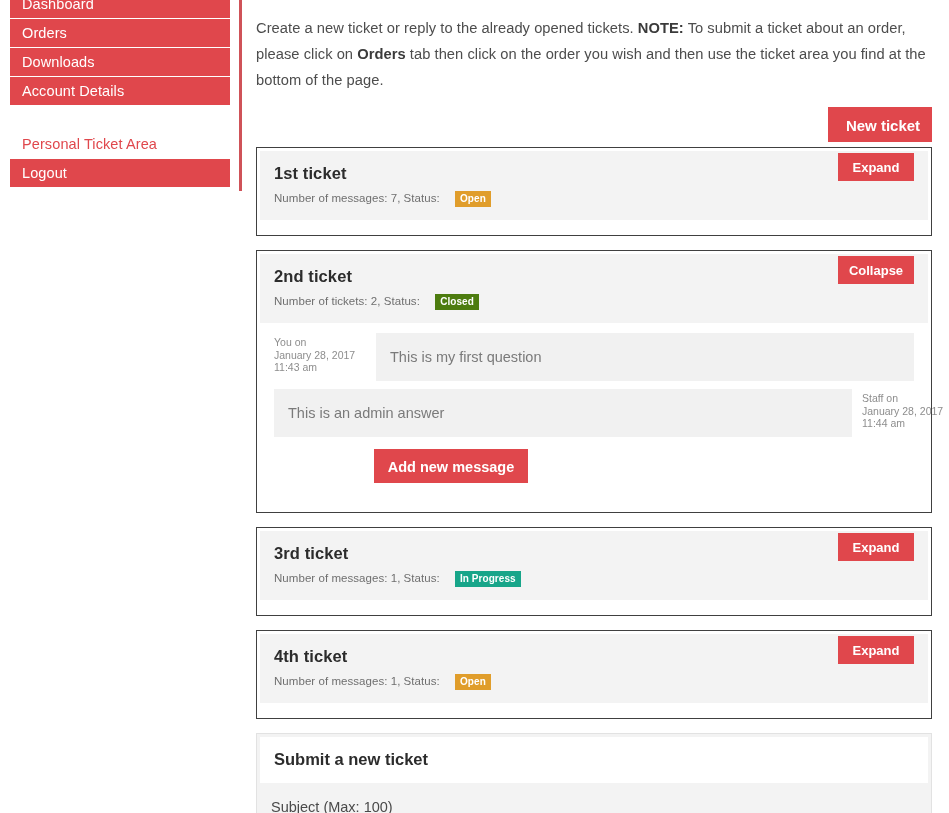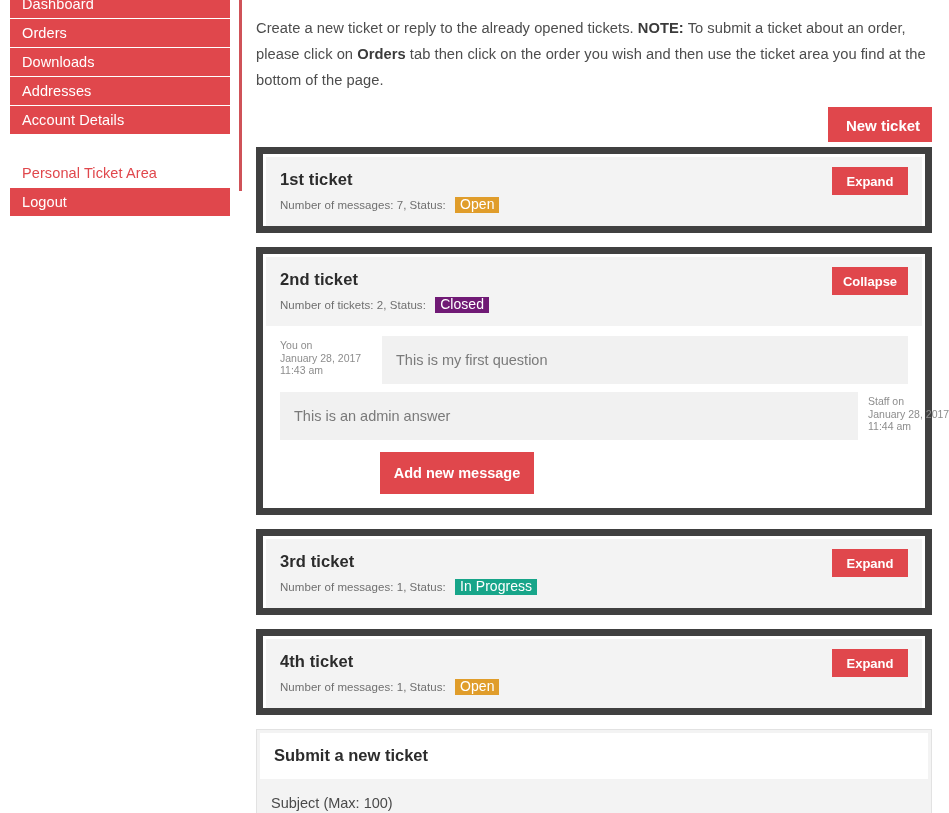--- a/index.html
+++ b/index.html
@@ -95,24 +95,24 @@
     width: 104px;
     height: 35px;
     line-height: 35px;
     font-size: 15px;
     padding-left: 12px;
   }
 
   
   .card {
     box-sizing: border-box;
-    border: 7px solid #404040;
+    border: 1px solid #404040;
     background: #ffffff;
     margin-bottom: 14px;
-    padding: 3px 3px 0 3px;
+    padding: 3px 3px 15px 3px;
   }
   .card-head {
     position: relative;
     background: #f3f3f3;
     padding: 13px 14px 11px 14px;
     min-height: 45px;
   }
   .card-title {
     font-size: 16.5px;
     font-weight: bold;
@@ -121,35 +121,35 @@
     margin: 0 0 8px 0;
   }
   .card-meta {
     font-size: 11.5px;
     color: #6f6f6f;
     letter-spacing: .05px;
   }
   .badge {
     display: inline-block;
     color: #fff;
-    font-size: 14px;
-    font-weight: normal;
+    font-size: 10px;
+    font-weight: bold;
     padding: 1px 5px 2px 5px;
-    margin-left: 6px;
+    margin-left: 12px;
     line-height: 13px;
     vertical-align: baseline;
   }
   .badge-open { background: #e09d2b; }
-  .badge-closed { background: #701a75; }
+  .badge-closed { background: #4d7c0f; }
   .badge-progress { background: #17a589; }
 
   .card-action {
     position: absolute;
     right: 14px;
-    top: 10px;
+    top: 2px;
   }
   .btn-toggle {
     width: 76px;
     height: 28px;
     line-height: 28px;
     font-size: 13px;
   }
 
   
   .card-body {
@@ -176,21 +176,21 @@
     background: #f1f1f1;
     color: #7a7a7a;
     font-size: 14.5px;
     padding: 16px 14px;
     min-height: 14px;
   }
   .msg-row.staff .msg-bubble { flex: 0 0 550px; }
   .addmsg-row { padding-left: 100px; margin-top: 12px; }
   .btn-add-msg {
     width: 154px;
-    height: 42px;
+    height: 34px;
     line-height: 34px;
     font-size: 14.5px;
   }
 
   
   .form-card {
     box-sizing: border-box;
     border: 1px solid #e2e2e2;
     background: #f3f3f3;
     padding: 3px;
@@ -227,21 +227,20 @@
 </style>
 </head>
 <body>
 
 <div class="page">
 
   <nav class="sidebar">
     <a class="nav-item">Dashboard</a>
     <a class="nav-item">Orders</a>
     <a class="nav-item">Downloads</a>
-    <a class="nav-item">Addresses</a>
     <a class="nav-item">Account Details</a>
     <a class="nav-item plain">Personal Ticket Area</a>
     <a class="nav-item">Logout</a>
   </nav>
   <div class="sidebar-divider"></div>
 
   <main class="main">
 
     <p class="intro"><span>Create a new ticket or reply to the already opened tickets. </span><b>NOTE:</b><span> To submit a ticket about an order, please click on </span><b>Orders</b><span> tab then click on the order you wish and then use the ticket area you find at the bottom of the page.</span></p>
 

